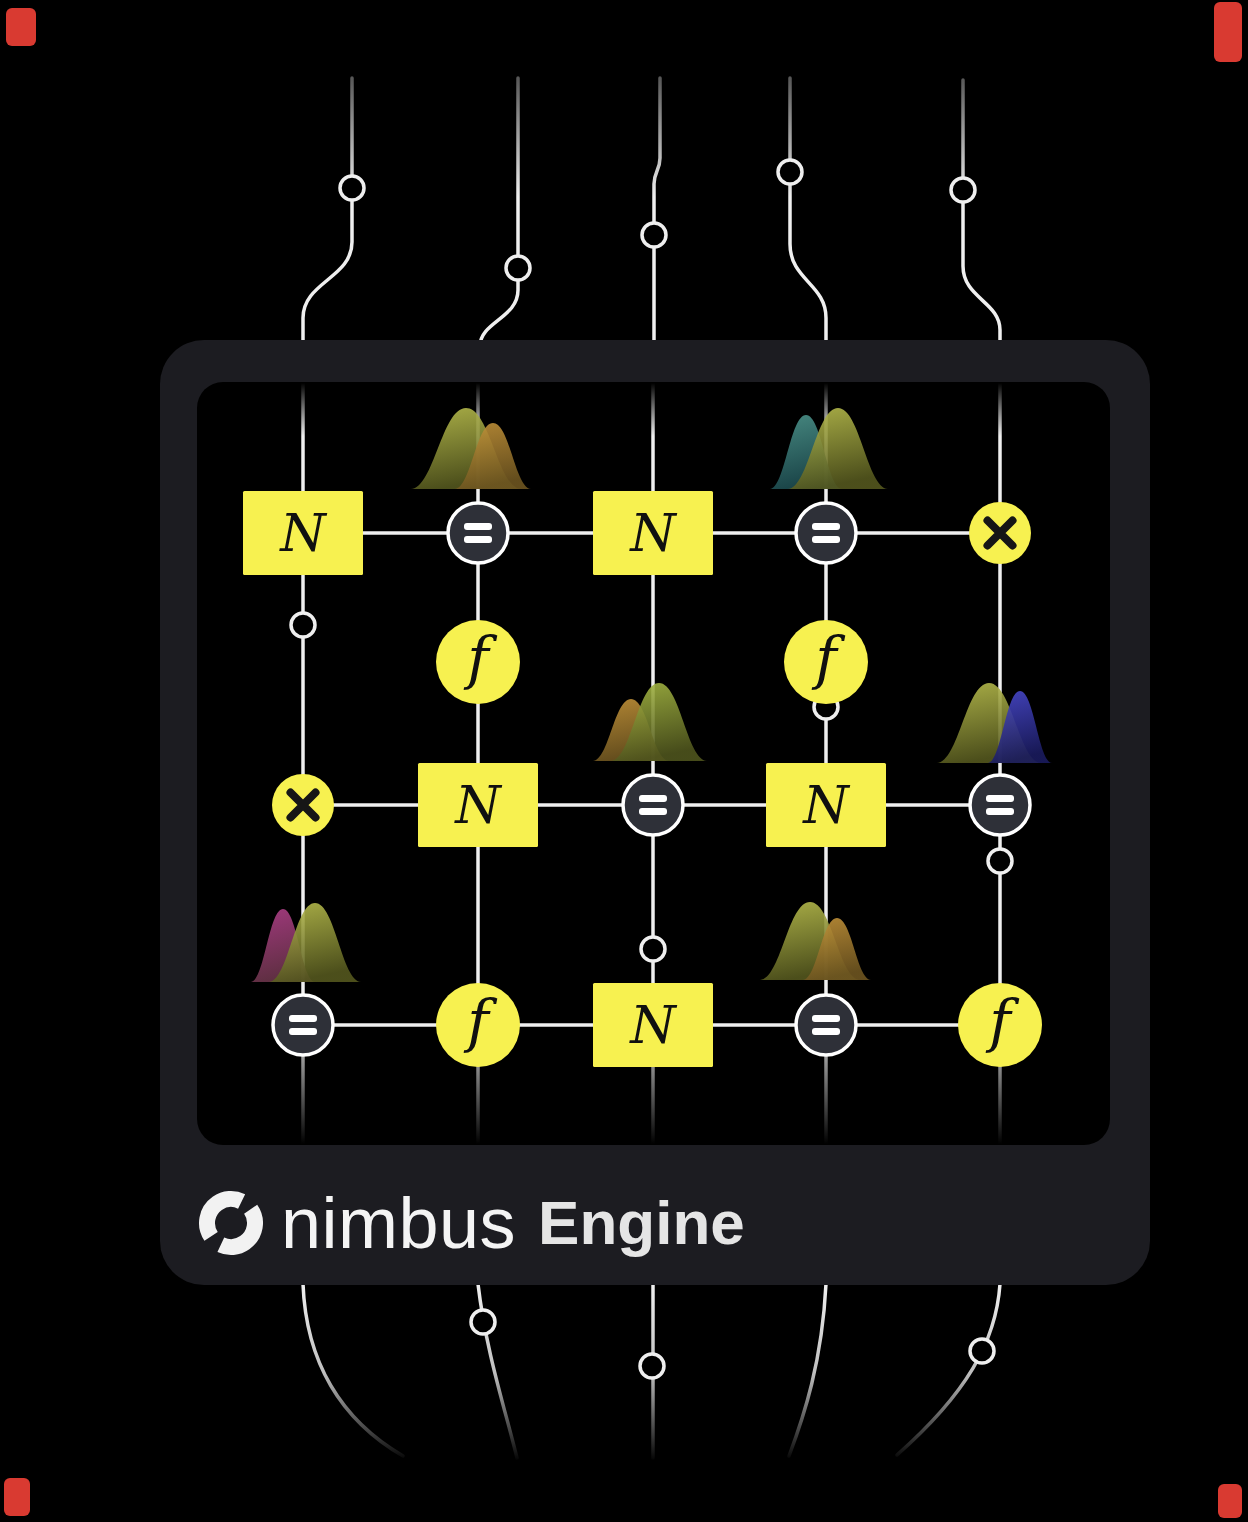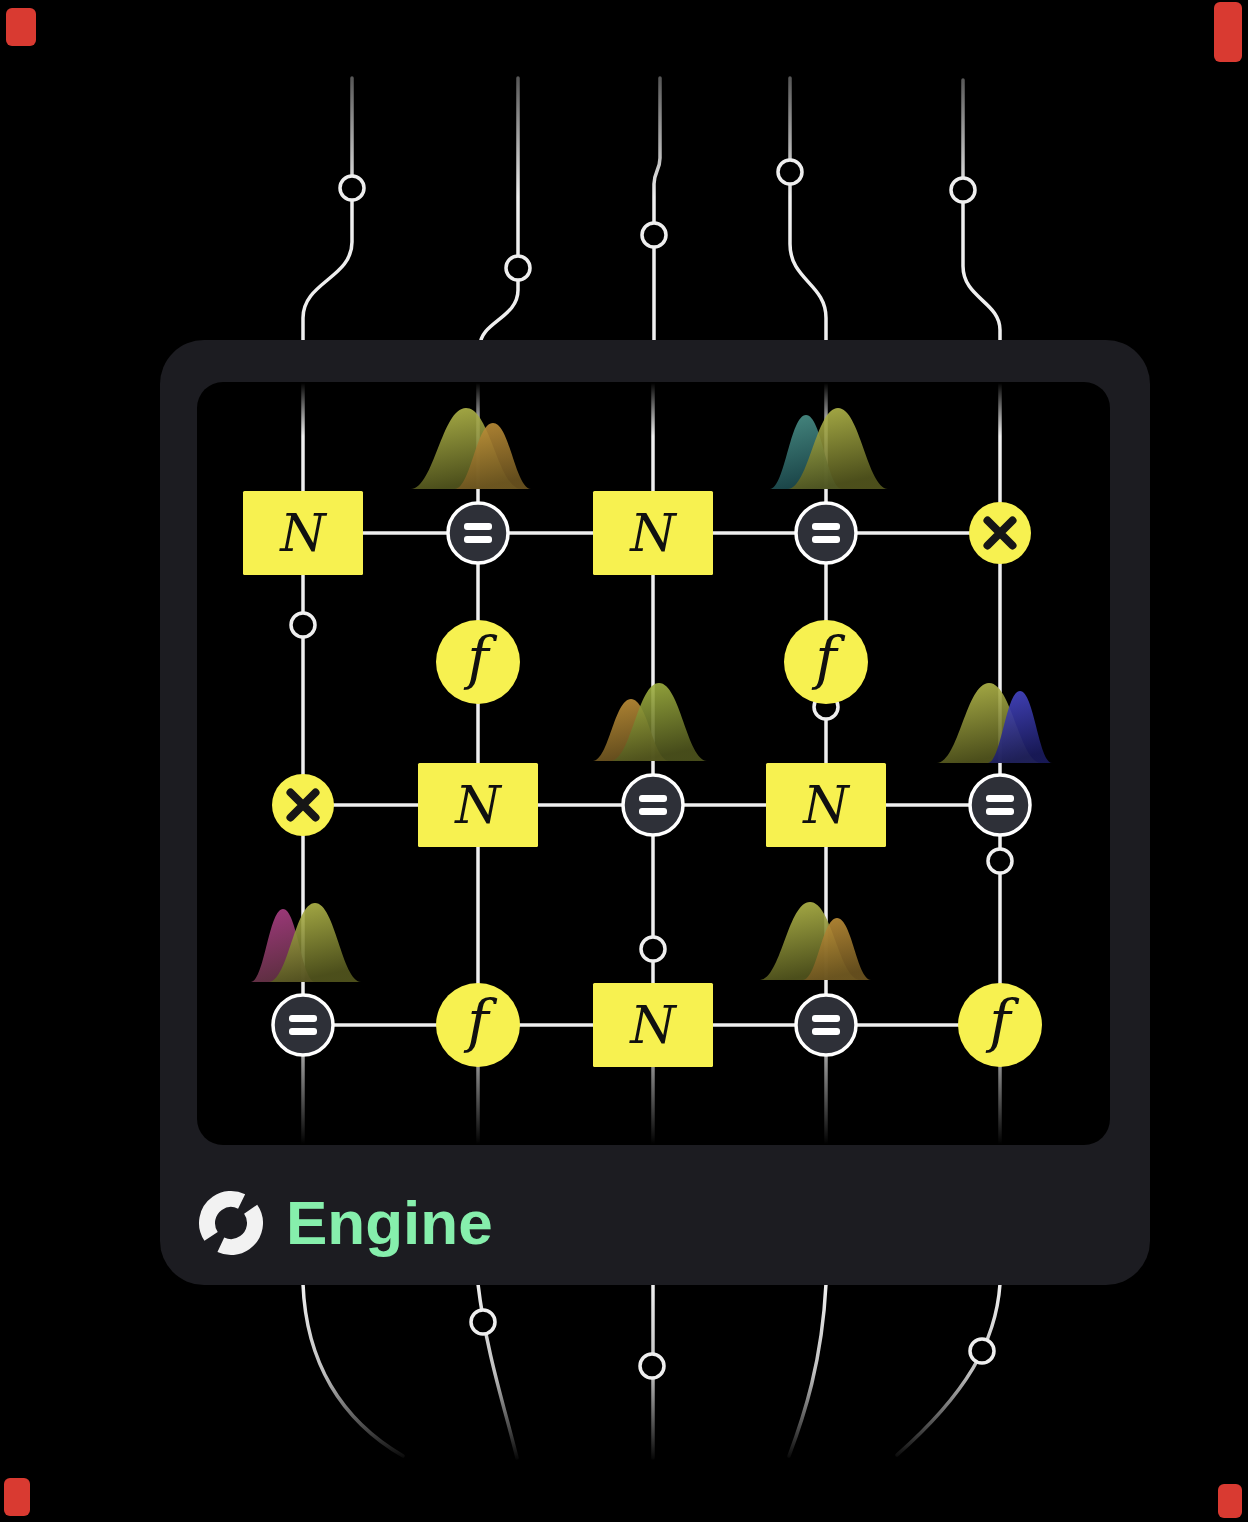--- a/index.html
+++ b/index.html
@@ -2,21 +2,21 @@
 <html><head>
 <meta charset="utf-8">
 <style>
   html,body{margin:0;padding:0;background:#000;}
   .stage{position:relative;width:1248px;height:1522px;background:#000;overflow:hidden;
          font-family:"Liberation Sans",sans-serif;}
   #scene{position:absolute;left:0;top:0;}
   .glyph{font-family:"DejaVu Serif",serif;font-style:italic;font-weight:500;fill:#101010;}
   .logo{position:absolute;left:198px;top:1180px;height:86px;display:flex;align-items:center;}
   .brand-name{color:#f4f4f4;font-size:72px;font-weight:500;letter-spacing:.5px;margin-left:17px;line-height:1;}
-  .brand-suffix{color:#86efac;font-size:62px;font-weight:600;letter-spacing:0;margin-left:22px;line-height:1;}
+  .brand-suffix{color:#e5e5e5;font-size:62px;font-weight:600;letter-spacing:0;margin-left:22px;line-height:1;}
 </style>
 </head>
 <body>
 
 <div class="stage">
   <svg id="scene" width="1248" height="1522" viewBox="0 0 1248 1522">
       <defs>
         <linearGradient id="g-olive" x1="0" y1="0" x2="0.25" y2="1">
           <stop offset="0" stop-color="#bdc24f" stop-opacity="1"></stop>
           <stop offset="1" stop-color="#54571e" stop-opacity="1"></stop>
@@ -205,15 +205,16 @@
         <rect x="1214" y="2" width="28" height="60" rx="6" fill="#d93a31"></rect>
         <rect x="4" y="1478" width="26" height="38" rx="6" fill="#d93a31"></rect>
         <rect x="1218" y="1484" width="24" height="34" rx="6" fill="#d93a31"></rect>
       </g>
     </svg>
 
   <div class="logo">
     <svg width="66" height="66" viewBox="0 0 66 66">
       <circle cx="33" cy="33" r="24" fill="none" stroke="#f2f2f2" stroke-width="16" stroke-dasharray="62.4 13" transform="rotate(-35 33 33)"></circle>
     </svg>
+    <span class="brand-name">nimbus</span>
     <span class="brand-suffix">Engine</span>
   </div>
 </div>
 
 </body></html>

